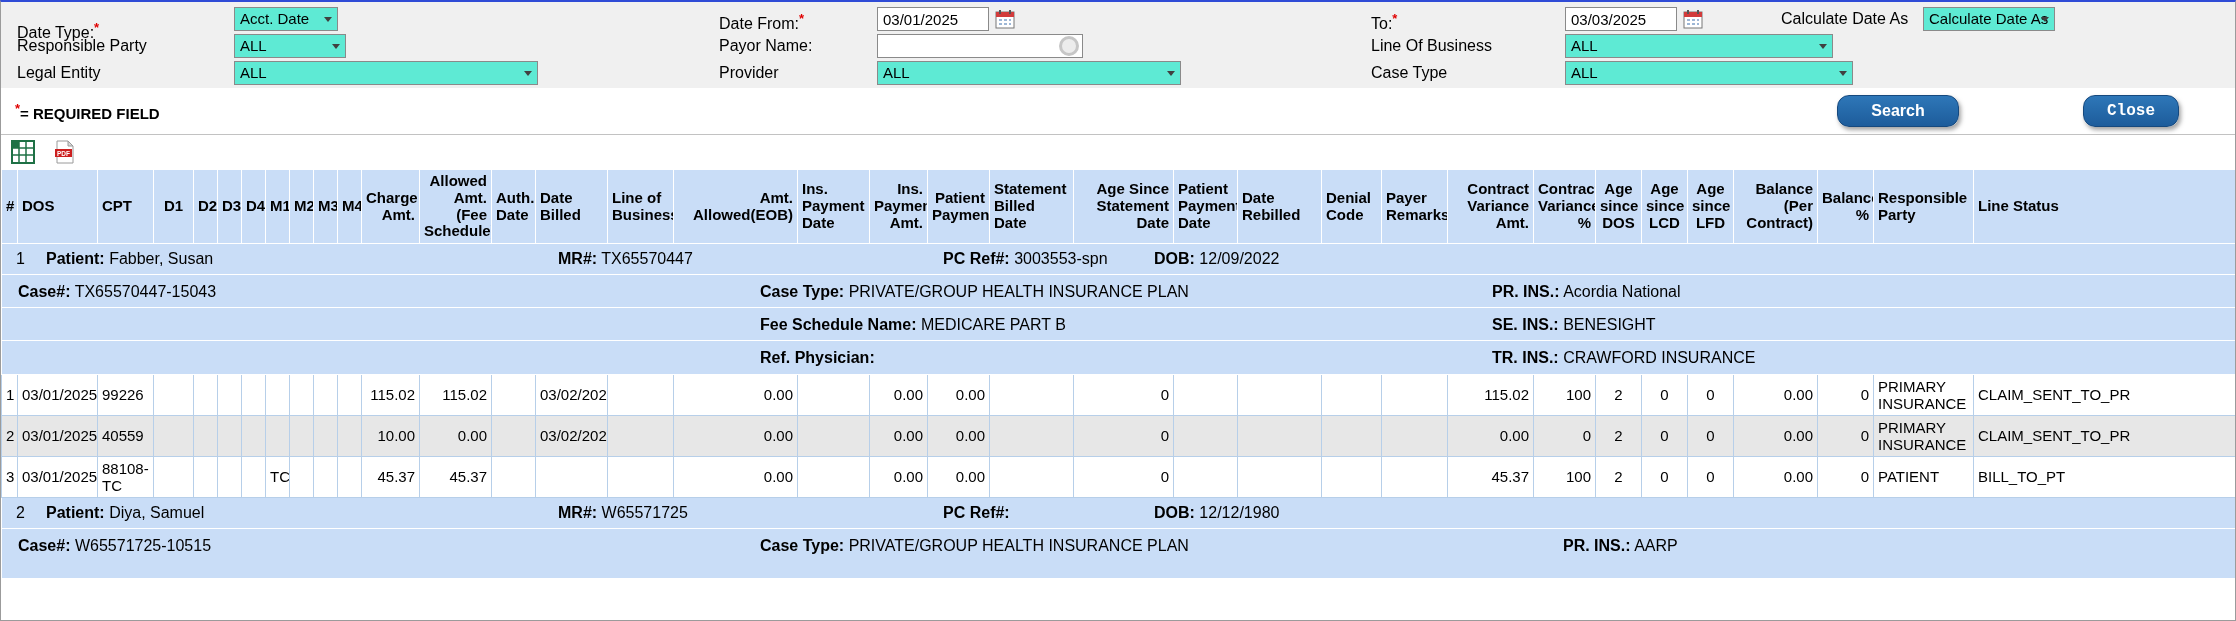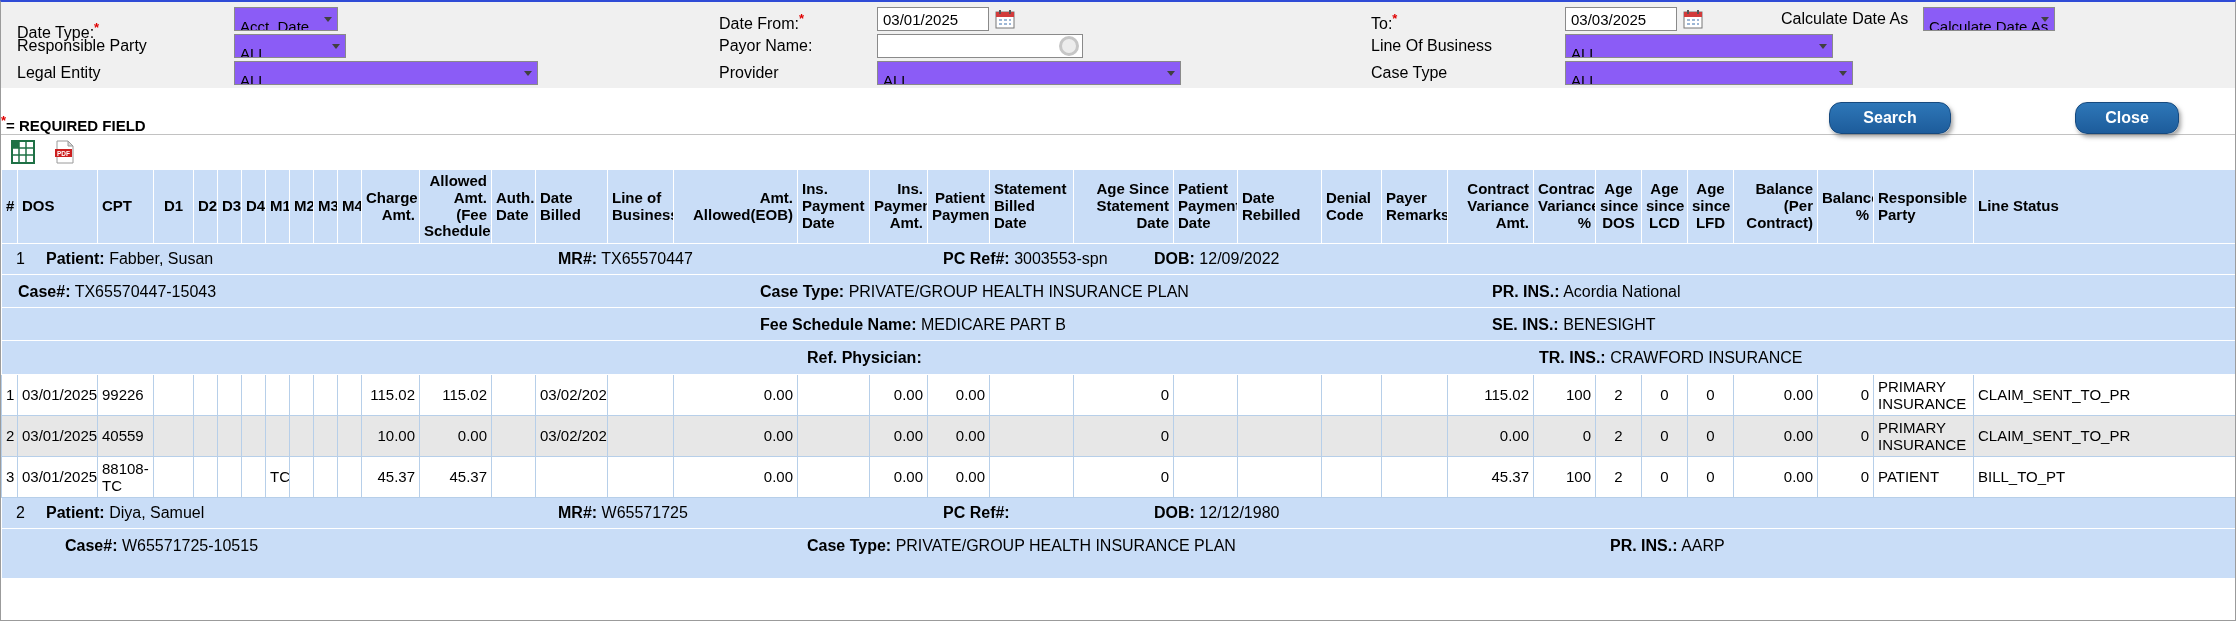--- a/index.html
+++ b/index.html
@@ -15,60 +15,60 @@
 
   
   .params-header { height:23px; line-height:21px; background:linear-gradient(#d6e1f1,#b8c9e2);
                    border-bottom:1px solid #9fb4d2; padding-left:8px; }
   .params-header .t { color:#16418f; font-weight:bold; font-size:15px; }
 
   
   .form { position:relative; height:86px; background:#f0f0f0; }
   .flabel { position:absolute; font-size:16px; color:#000; height:24px; line-height:24px; white-space:nowrap; }
   .star { color:#e00000; font-weight:bold; vertical-align:super; font-size:13px; }
-  .sel { position:absolute; background:#8b5cf6; border:1px solid #8a8a8a; height:24px; font-size:15px;
-         line-height:22px; padding:8px 20px 0 5px; cursor:default; white-space:nowrap; overflow:hidden; }
+  .sel { position:absolute; background:#5eead4; border:1px solid #8a8a8a; height:24px; font-size:15px;
+         line-height:22px; padding:0 20px 0 5px; cursor:default; white-space:nowrap; overflow:hidden; }
   .sel-arrow { position:absolute; right:5px; top:9px; width:0; height:0;
                border:4px solid transparent; border-top:5px solid #404040; }
   .inp { position:absolute; height:24px; border:1px solid #8a8a8a; font-size:15px; padding:0 5px;
          font-family:"Liberation Sans", sans-serif; background:#fff; }
   .calicon { position:absolute; width:20px; height:20px; cursor:pointer; }
   .payor-circle { position:absolute; width:20px; height:20px; border-radius:50%;
                   border:3px solid #c6c6c6; background:#ececec; cursor:pointer; }
 
   
   .required-row { height:47px; background:#fff; border-bottom:1px solid #c2c2c2;
-                  display:flex; align-items:flex-end; }
+                  display:flex; align-items:center; padding-left:14px; }
   .req-note { font-size:15px; font-weight:bold; color:#000; }
   .btn { height:32px; color:#fff; font-weight:bold; font-size:16px; font-family:"Liberation Sans", sans-serif;
          background:linear-gradient(#2e77b8,#1d5c9b); border:1px solid #16497e; border-radius:12px;
          box-shadow:2px 3px 4px rgba(90,90,90,.55); cursor:pointer; }
   .btn-search { width:122px; margin-left:auto; }
-  .btn-close { width:104px; margin-left:124px; margin-right:56px; }
+  .btn-close { width:96px; margin-left:124px; margin-right:56px;font-family:Liberation Mono, monospace; }
 
   
   .toolbar { height:34px; display:flex; align-items:center; gap:20px; padding-left:10px; background:#fff; }
   .toolbar .icon { display:inline-flex; cursor:pointer; }
 
   
   .grid { width:2236px; table-layout:fixed; border-collapse:collapse; font-size:15px; color:#000;
           border-top:1px solid #7fa8d0; }
   .grid th { background:#c9ddf7; border:1px solid #ffffff; font-weight:bold; padding:2px 4px;
              height:74px; vertical-align:middle; text-align:left; line-height:1.12; overflow:hidden; }
   .grid td { border:1px solid #b7cfe9; padding:2px 4px; overflow:hidden; vertical-align:middle; background:#fff; }
   tr.line td { height:41px; line-height:1.15; }
   tr.line.even td { background:#e7e7e7; }
   td.r, th.r { text-align:right; }
   td.c, th.c { text-align:center; }
 
   .pband td, .cband td { background:#c9ddf7; border:1px solid #ffffff; padding:0; }
   .band { position:relative; height:30px; line-height:30px; font-size:16px; white-space:nowrap; }
   .cline { position:relative; height:33px; line-height:33px; font-size:16px;
            border-bottom:1px solid #ffffff; white-space:nowrap; }
-  .cline.last { border-bottom:0;margin-left:47px; }
+  .cline.last { border-bottom:0; }
   .cband-partial td { height:50px; vertical-align:top; }
   .abs { position:absolute; white-space:nowrap; }
 </style>
 </head>
 <body>
 
 <div class="page">
 
 
 

